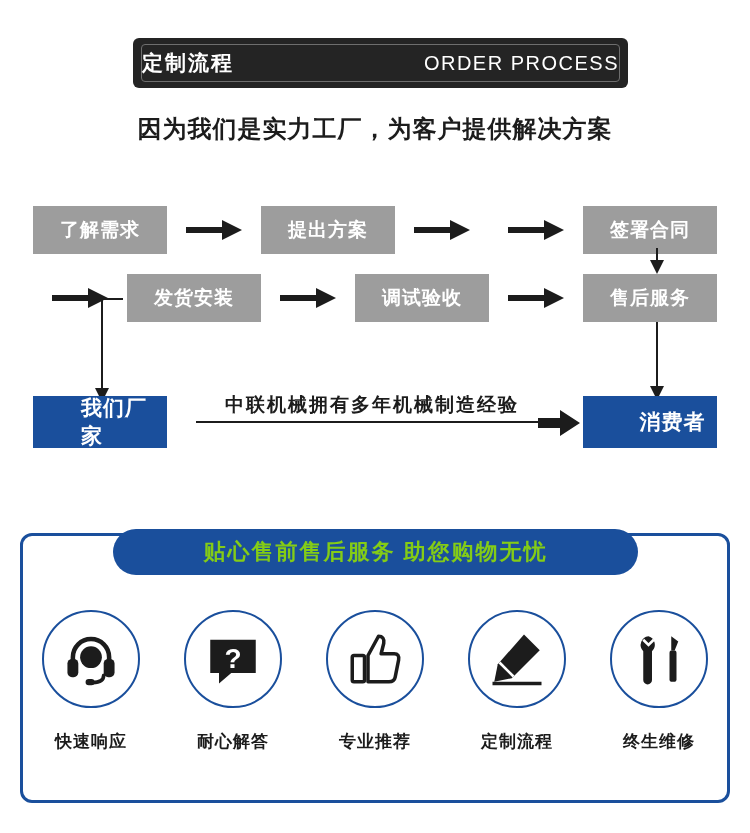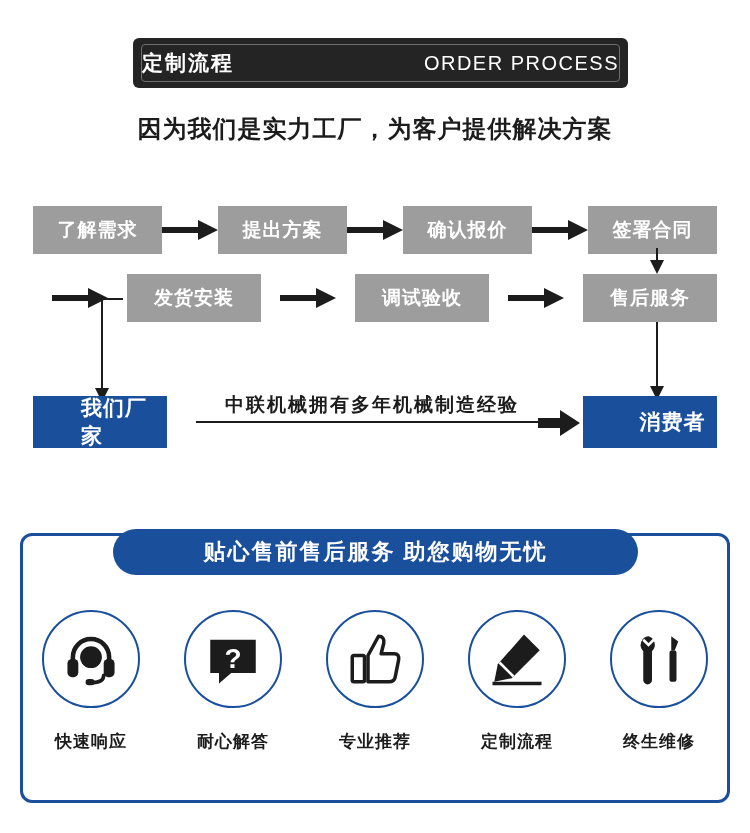--- a/index.html
+++ b/index.html
@@ -177,21 +177,21 @@
     position: absolute;
     left: 113px;
     top: 529px;
     width: 525px;
     height: 46px;
     background: #1a4f9c;
     border-radius: 23px;
     display: flex;
     align-items: center;
     justify-content: center;
-    color: #ffffff;
+    color: #84cc16;
     font-size: 22px;
     font-weight: bold;
     letter-spacing: 2px;
   }
   .service-items {
     position: absolute;
     left: 20px;
     top: 610px;
     width: 710px;
     display: flex;
@@ -240,21 +240,20 @@
     <svg width="56" height="20" viewBox="0 0 56 20">
         <path d="M0 7 H36 V0 L56 10 L36 20 V13 H0 Z" fill="#1c1c1c"></path>
       </svg>
   </div>
   <div class="flow-box">提出方案</div>
   <div class="flow-arrow">
     <svg width="56" height="20" viewBox="0 0 56 20">
         <path d="M0 7 H36 V0 L56 10 L36 20 V13 H0 Z" fill="#1c1c1c"></path>
       </svg>
   </div>
-  <div class="flow-box">确认报价</div>
   <div class="flow-arrow">
     <svg width="56" height="20" viewBox="0 0 56 20">
         <path d="M0 7 H36 V0 L56 10 L36 20 V13 H0 Z" fill="#1c1c1c"></path>
       </svg>
   </div>
   <div class="flow-box">签署合同</div>
 </div>
 
 <div class="connector" style="left:650px; top:248px;">
   <svg width="16" height="26" viewBox="0 0 16 26">

